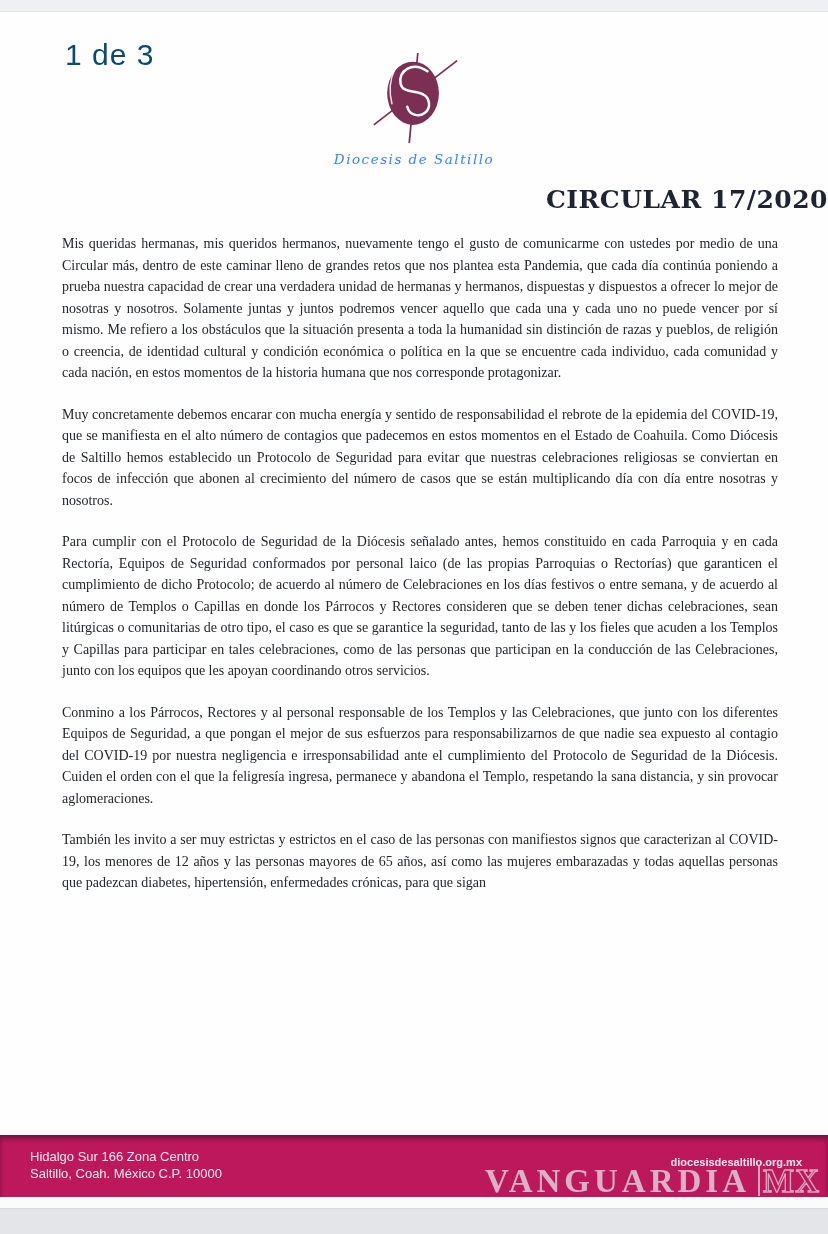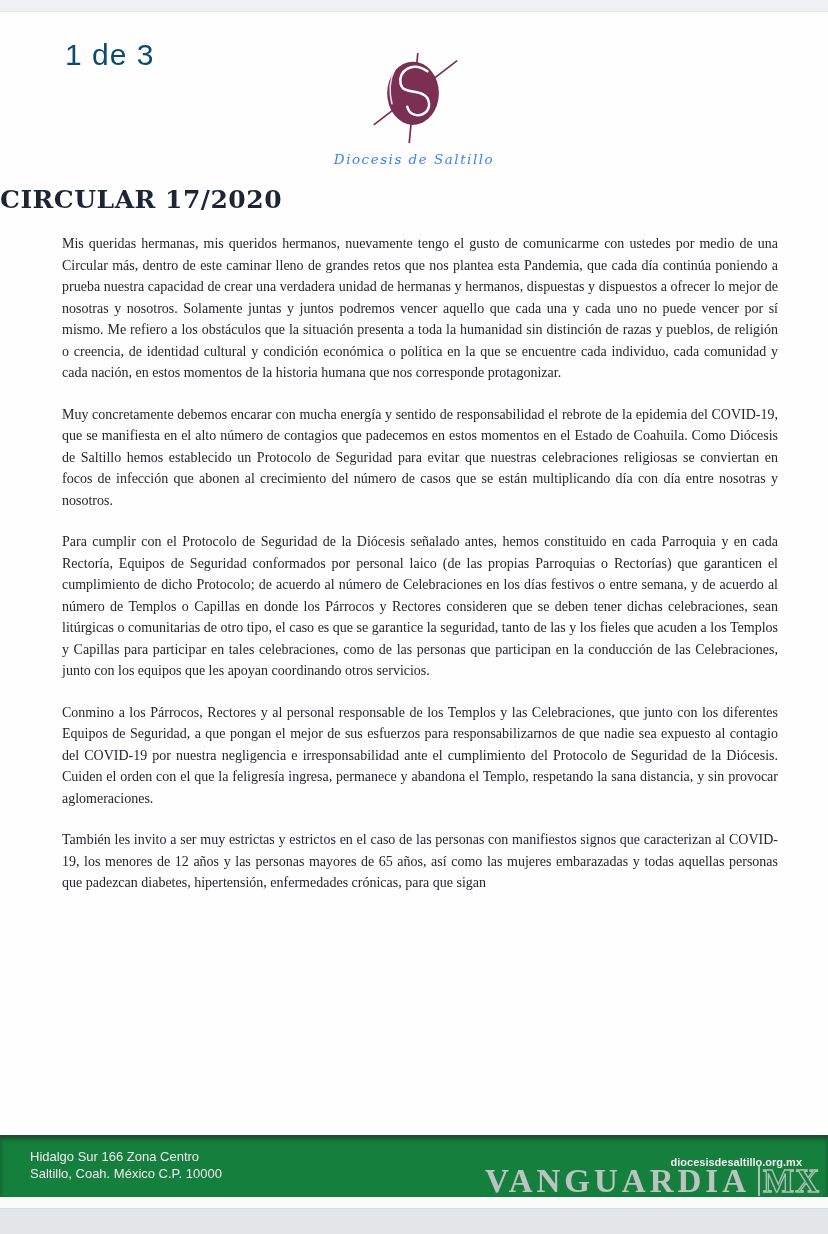--- a/index.html
+++ b/index.html
@@ -35,40 +35,40 @@
   .logo-caption {
     margin-top: 1px;
     font-family: "DejaVu Serif", serif;
     font-style: italic;
     font-size: 13.5px;
     letter-spacing: 1.5px;
     color: #3b82f6;
   }
   .doc-title {
     position: absolute; top: 185px; left: 0;
-    width: 828px; text-align: left;
+    width: 828px; text-align: right;
     font-family: "DejaVu Serif", serif;
     font-weight: bold;
     font-size: 25px;
     letter-spacing: 0.5px;
     color: #1d2433;
   }
   .content {
     position: absolute; left: 62px; top: 233px;
     width: 716px;
     color: #24262f;
     font-size: 14px;
     line-height: 21.5px;
     text-align: justify;
   }
   .content p { margin: 0 0 20px 0; }
   .footer {
     position: absolute; left: 0; top: 1135px;
     width: 828px; height: 62px;
-    background: #15803d;
+    background: #be185d;
     box-shadow: inset 0 4px 5px rgba(36, 8, 26, 0.45);
     color: #f2e8ee;
     font-family: "Liberation Sans", sans-serif;
     font-size: 13px;
   }
   .footer-left  { position: absolute; left: 30px;  top: 13px; line-height: 17px; }
   .footer-center{ position: absolute; left: 356px; top: 13px; line-height: 17px; }
   .footer-site  { position: absolute; right: 26px; top: 21px; font-size: 11px; font-weight: bold; }
   .watermark {
     position: absolute; right: 8px; bottom: -3px;

